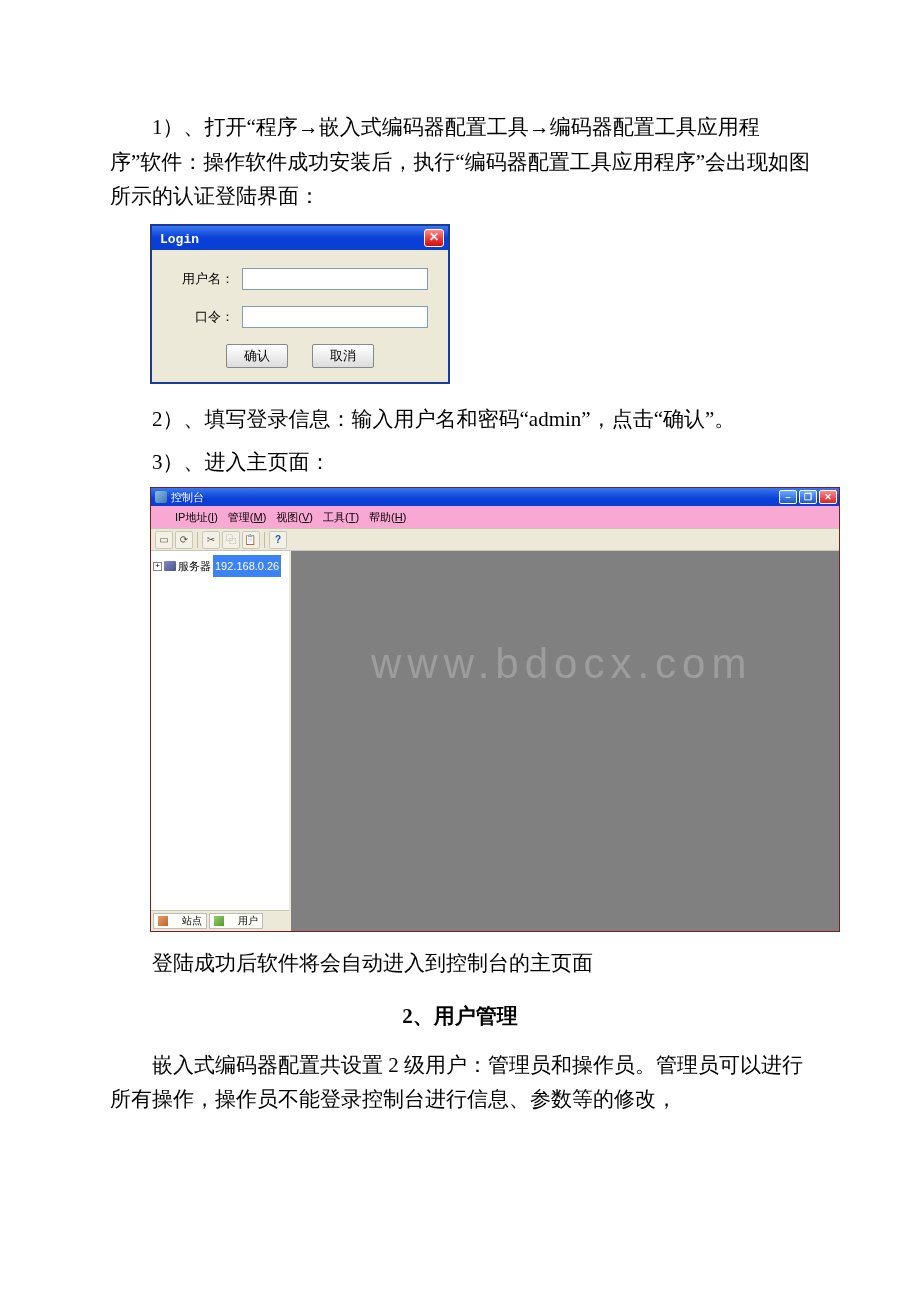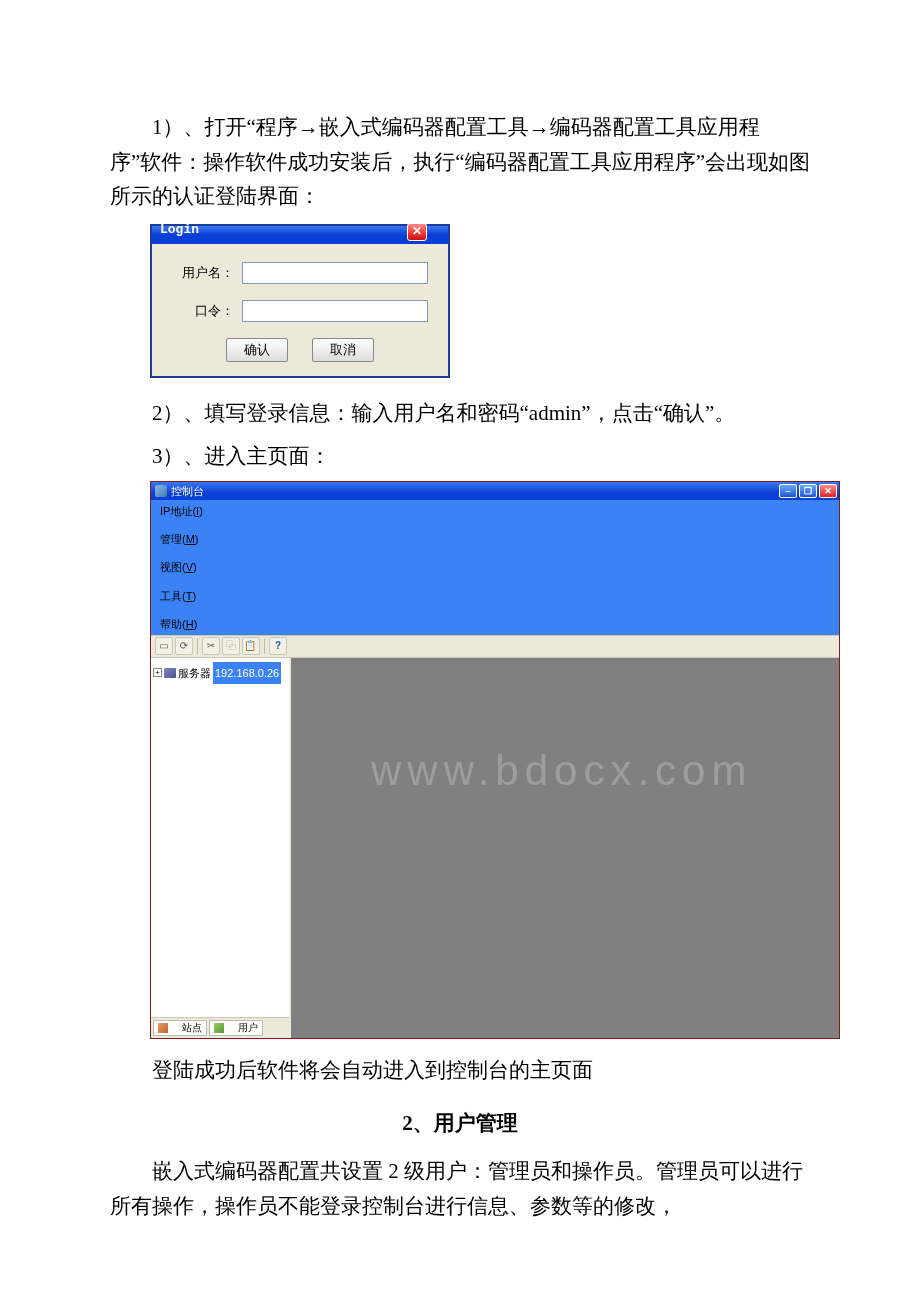--- a/index.html
+++ b/index.html
@@ -37,24 +37,24 @@
     margin: 10px 0 18px 40px;
     border: 2px solid #1a3b9a;
     background: #ece9d8;
     font-family: Tahoma, "SimSun", sans-serif;
     font-size: 13px;
   }
   .login-title {
     background: linear-gradient(to bottom, #3a78f0 0%, #0a3fd6 50%, #0a3fd6 100%);
     color: #fff;
     font-weight: bold;
-    padding: 3px 21px 3px 8px;
-    display: flex;
-    align-items: flex-end;
-    height: 18px;
+    padding: 3px 4px 3px 8px;
+    display: flex;
+    align-items: flex-start;
+    height: 24px;
     font-family: "Courier New", monospace;
   }
   .login-title-text { flex: 1; }
   .login-close {
     width: 20px;
     height: 18px;
     background: linear-gradient(to bottom, #f88 0%, #e33 60%, #c11 100%);
     border: 1px solid #fff;
     border-radius: 3px;
     color: #fff;
@@ -133,27 +133,26 @@
     border-radius: 2px;
     display: flex; align-items: center; justify-content: center;
     font-size: 9px; font-weight: bold; color: #fff;
     cursor: pointer;
   }
   .win-min { background: linear-gradient(to bottom,#6af,#25c); }
   .win-max { background: linear-gradient(to bottom,#6af,#25c); }
   .win-x   { background: linear-gradient(to bottom,#f88,#d22); }
 
   .menubar {
-    background: #3b82f6;
+    background: #f9a8d4;
     border-bottom: 1px solid #c9c7b8;
     display: flex;
     gap: 10px;
-    padding: 2px 9px;
+    padding: 2px 24px;
     color: #000;
-    flex-direction: column;
   }
   .menuitem { cursor: pointer; }
   .menukey { text-decoration: underline; }
 
   .toolbar {
     background: #ece9d8;
     border-bottom: 1px solid #c9c7b8;
     display: flex;
     align-items: center;
     gap: 2px;

